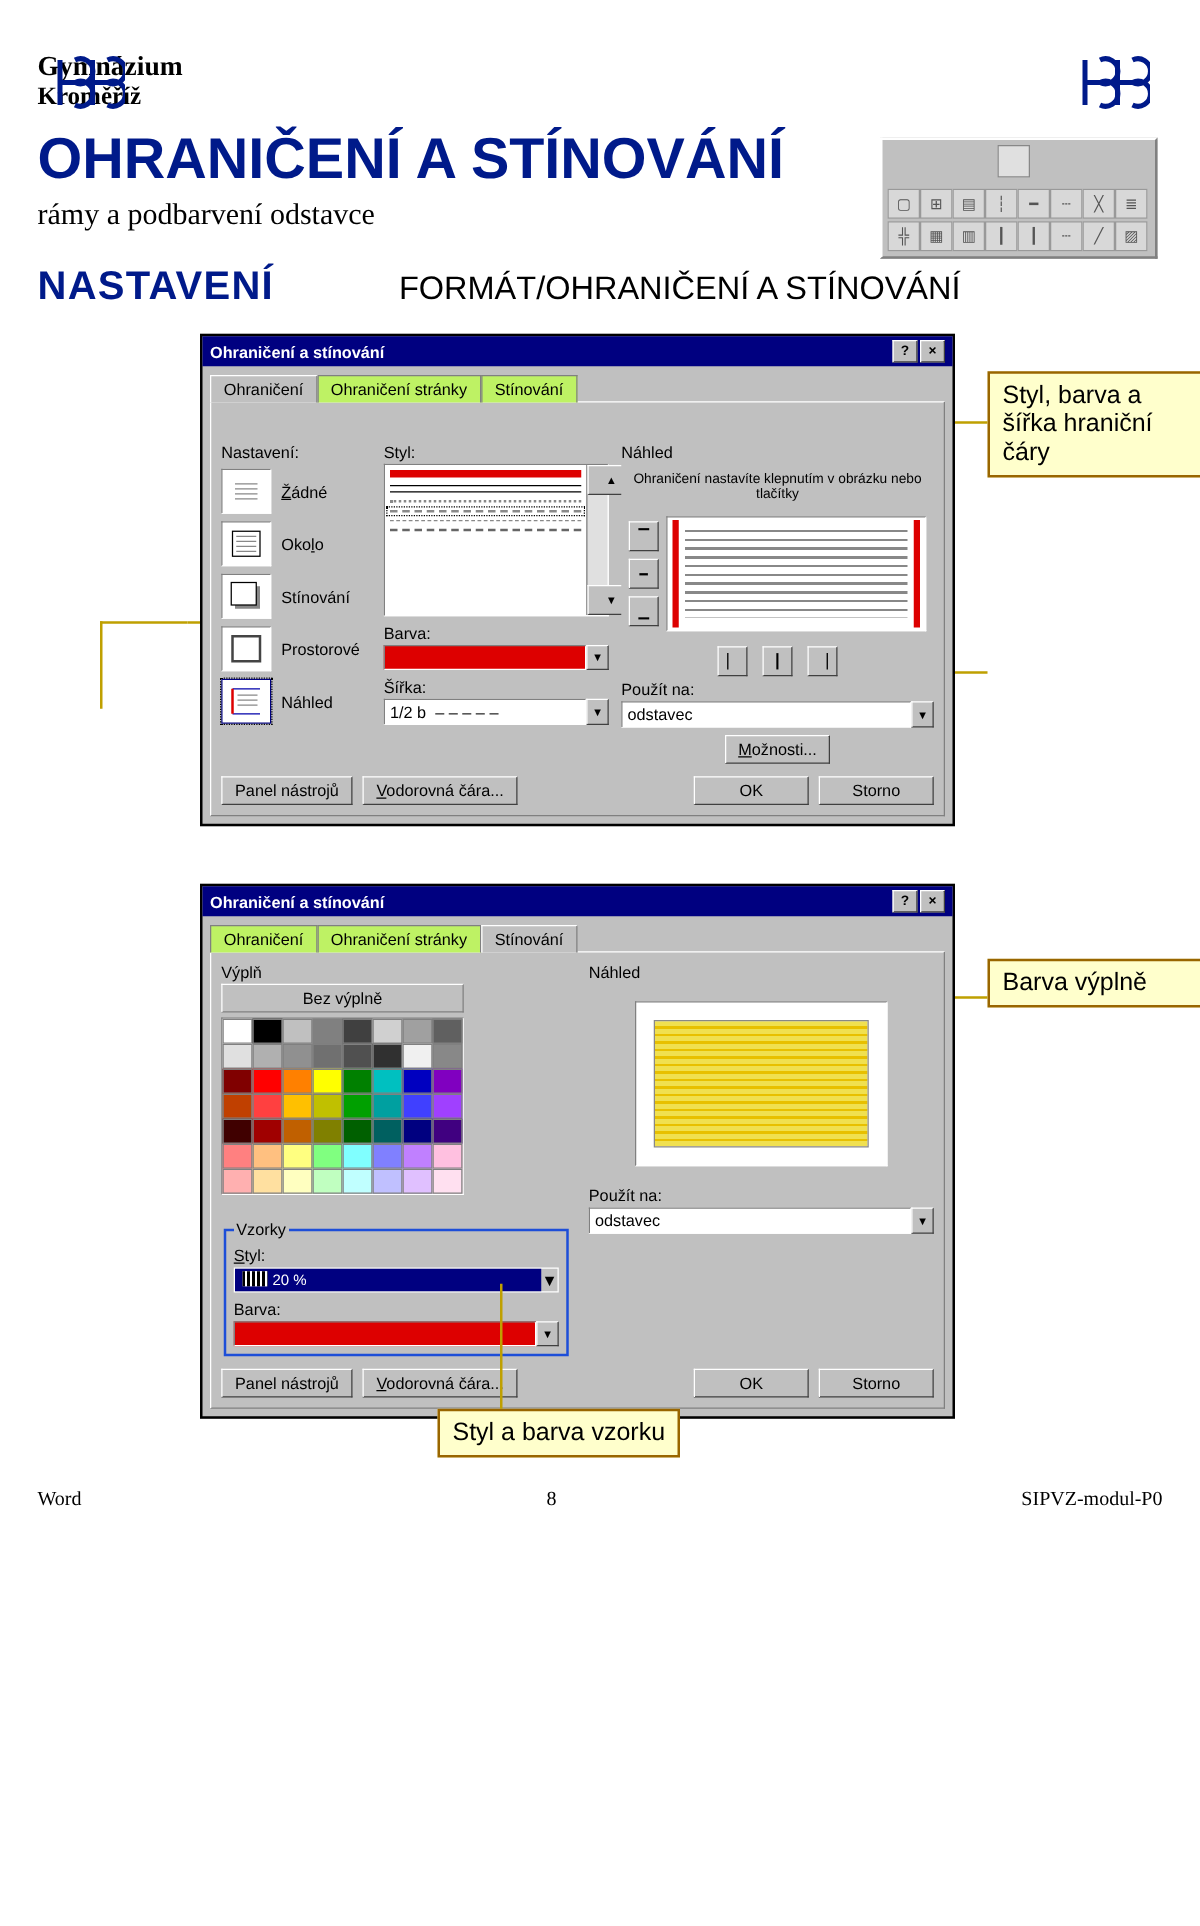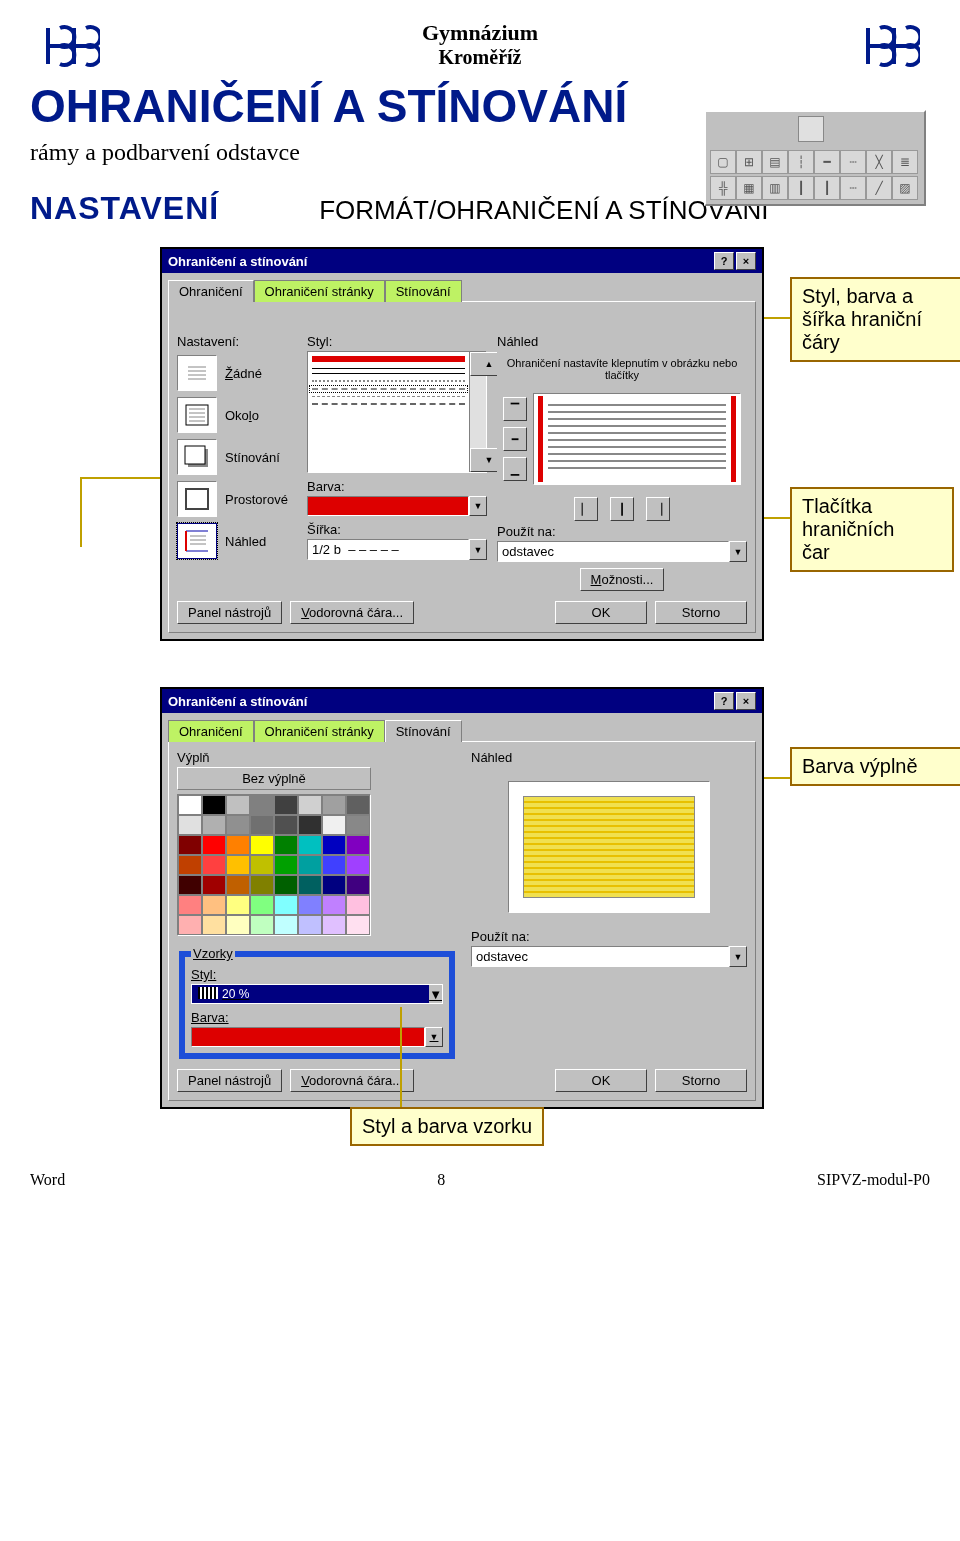--- a/index.html
+++ b/index.html
@@ -8,25 +8,25 @@
     background: #fff;
     font-family: "Times New Roman", Times, serif;
     color: #000;
     width: 960px;
   }
   .page {
     padding: 20px 30px 0 30px;
     position: relative;
   }
   .header {
-    text-align: center;
     position: relative;
     font-family: "Times New Roman", Times, serif;
     font-weight: bold;
     margin-bottom: 10px;
+    margin-top: 20px;
   }
   .header .line1 { font-size: 22px; }
   .header .line2 { font-size: 20px; }
   .logo {
     position: absolute;
     top: 4px;
     width: 60px;
   }
   .logo.left { left: 10px; }
   .logo.right { right: 10px; }
@@ -345,23 +345,20 @@
   <div class="area1" style="height:400px;">
     <div class="callout" style="left:760px; top:30px; width:170px;"><span style="white-space:pre-line">Styl, barva a
 šířka hraniční
 čáry</span></div>
     <div class="leader" style="left:660px;top:70px;width:100px;"></div>
 
     <div class="leader" style="left:120px;top:230px;width:30px;"></div>
     <div class="leaderV" style="left:50px;top:230px;height:70px;"></div>
     <div class="leader" style="left:50px;top:230px;width:70px;"></div>
 
-    <div class="callout" style="left:760px; top:240px; width:140px;"><span style="white-space:pre-line">Tlačítka
-hraničních
-čar</span></div>
     <div class="leader" style="left:710px;top:270px;width:50px;"></div>
 
     <div class="dialog" style="position:absolute; left:130px; top:0;">
       <div class="titlebar">
         <span>Ohraničení a stínování</span>
         <div class="winbtns">
           <div class="winbtn">?</div>
           <div class="winbtn">×</div>
         </div>
       </div>
@@ -591,21 +588,21 @@
                     <div class="sw2" style="background: rgb(255, 255, 192);"></div>
                     <div class="sw2" style="background: rgb(192, 255, 192);"></div>
                     <div class="sw2" style="background: rgb(192, 255, 255);"></div>
                     <div class="sw2" style="background: rgb(192, 192, 255);"></div>
                     <div class="sw2" style="background: rgb(224, 192, 255);"></div>
                     <div class="sw2" style="background: rgb(255, 224, 240);"></div>
                   </div>
               </div>
             </div>
 
-            <fieldset style="margin-top:10px;border:6px solid #1d4ed8;padding:6px;text-decoration:underline;">
+            <fieldset style="margin-top:20px;border:2px solid #1d4ed8;padding:6px;">
               <legend>Vzorky</legend>
               <div class="grp-label"><u>S</u>tyl:</div>
               <div class="pattern-field">
                 <div class="field">
                     <span class="filmbar"></span>
                     <span>20 %</span>
                   </div>
                 <div class="arrow">▼</div>
               </div>
               <div style="height:6px"></div>

